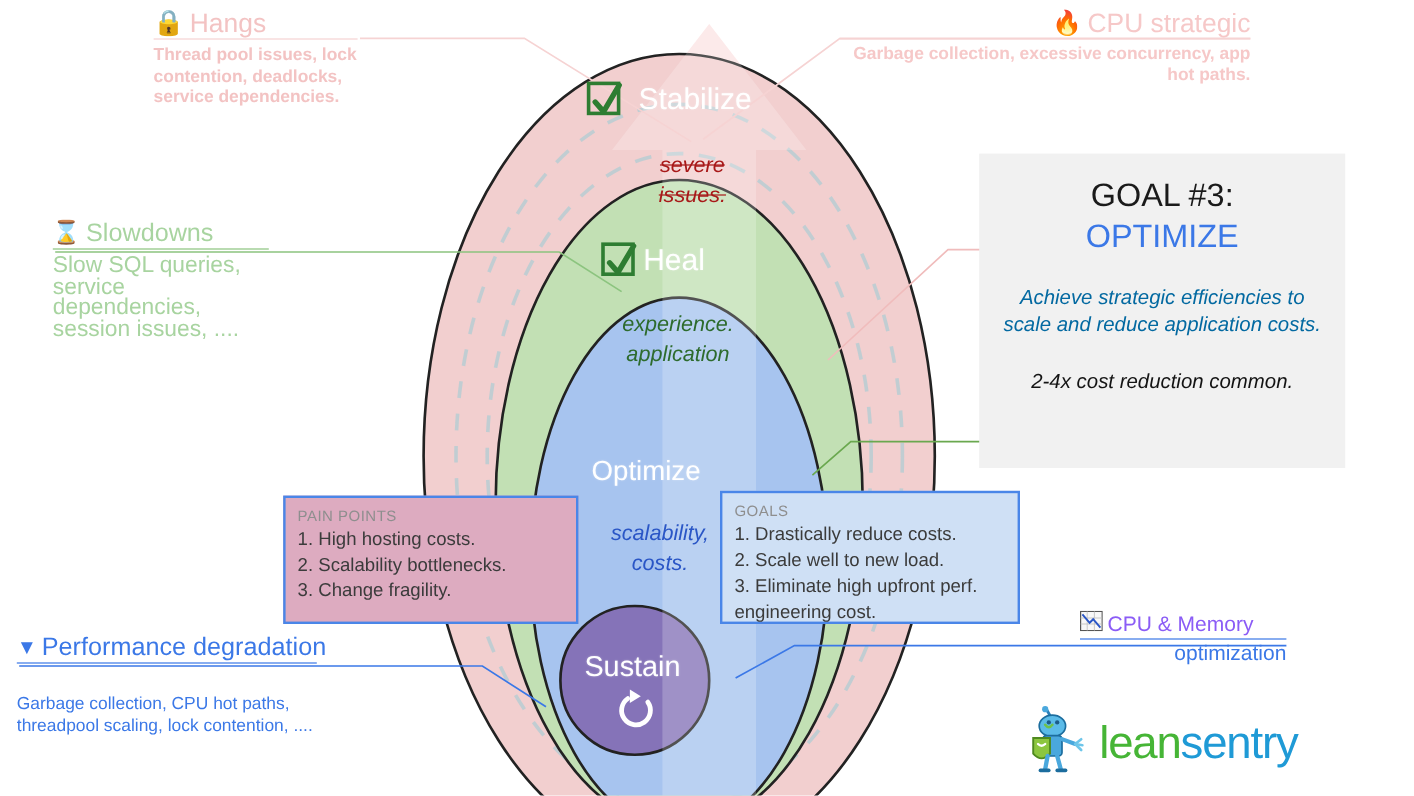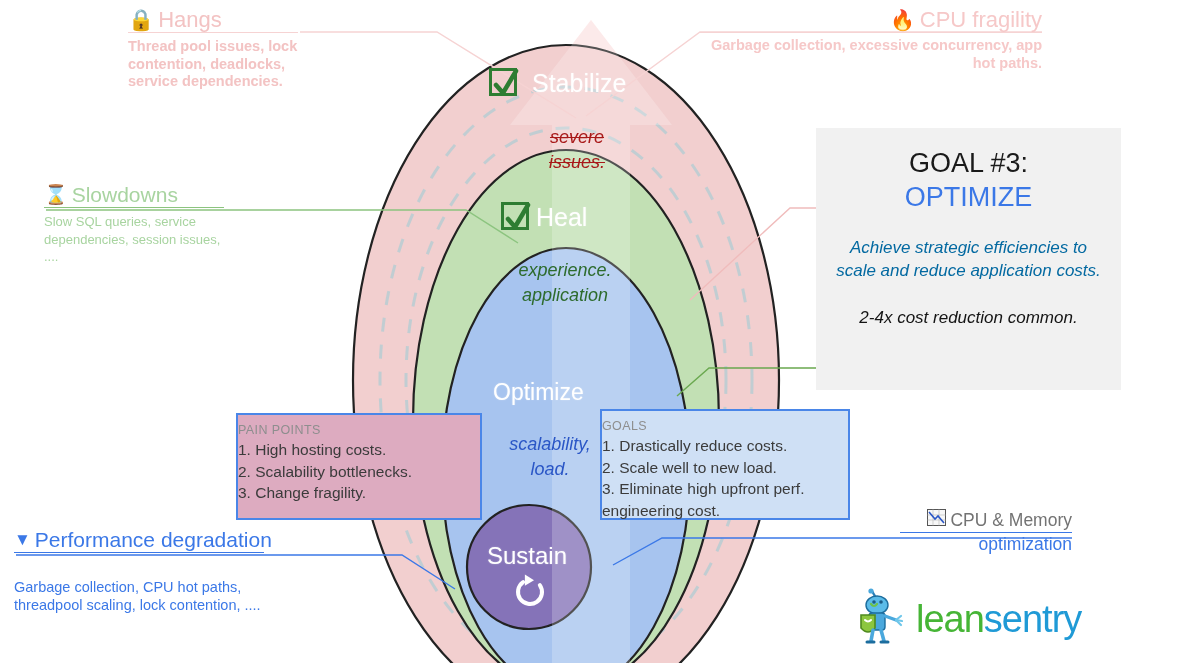--- a/index.html
+++ b/index.html
@@ -23,32 +23,32 @@
   }
   .callout .c-rule{height:1px;width:100%;}
   .callout .c-body{font-size:14.5px;line-height:17.5px;font-weight:bold;}
 
   .c-hangs{left:128px;top:8px;width:170px;}
   .c-hangs .c-head{color:#f3c3c3;font-size:22px;}
   .c-hangs .c-body{color:#f3c3c3;padding-top:5px;}
 
   .c-slow{left:44px;top:183px;width:180px;}
   .c-slow .c-head{color:#a8d4a0;font-size:21px;}
-  .c-slow .c-body{color:#a8d4a0;padding-top:5px;font-weight:normal;font-size:13px;}
+  .c-slow .c-body{color:#a8d4a0;padding-top:5px;font-weight:normal;font-size:19px;}
 
   .c-perf{left:14px;top:528px;width:250px;}
   .c-perf .c-head{color:#3b78e7;font-size:21px;}
   .c-perf .c-body{color:#3b78e7;padding-top:3px;font-weight:normal;font-size:14.5px;margin-top:23px;}
 
   .c-cpu{left:700px;top:8px;width:342px;text-align:right;}
   .c-cpu .c-head{color:#f6c8c8;font-size:22px;justify-content:flex-end;}
   .c-cpu .c-body{color:#f6c8c8;padding-top:4px;font-weight:bold;font-size:14.5px;text-align:right;}
 
   .c-mem{left:900px;top:508px;width:172px;text-align:right;}
-  .c-mem .c-head{color:#737373;font-size:17.5px;justify-content:flex-end;}
+  .c-mem .c-head{color:#8b5cf6;font-size:17.5px;}
   .c-mem .c-sub{color:#3b78e7;font-size:17.5px;text-align:right;line-height:22px;}
 
   
   #goal-panel{
     position:absolute;left:816px;top:128px;width:305px;height:262px;
     background:#f1f1f1;
     display:flex;flex-direction:column;align-items:center;
     box-sizing:border-box;padding:18px 14px 0 14px;
   }
   #goal-panel .g-title{font-size:27px;color:#1a1a1a;line-height:34px;}
@@ -56,21 +56,21 @@
   #goal-panel .g-desc{
     font-size:17px;font-style:italic;color:#0369a1;text-align:center;line-height:23px;
   }
   #goal-panel .g-note{
     font-size:17px;font-style:italic;color:#141414;text-align:center;margin-top:26px;
   }
 
   
   .databox{
     position:absolute;border:2px solid #4a86e8;box-sizing:border-box;
-    padding:7px 10px 8px 0;
+    padding:7px 10px 8px 10px;
   }
   .databox .db-title{font-size:12.5px;color:#8e8e8e;letter-spacing:.4px;line-height:17px;}
   .databox .db-line{font-size:15.5px;color:#3b3b3b;line-height:21.5px;}
 
   #pain-box{left:236px;top:413px;width:246px;height:107px;background:#ddabc0;}
   #goals-box{left:600px;top:409px;width:250px;height:111px;background:#cfe0f5;}
 
   
   .ring-label{
     position:absolute;color:#ffffff;font-weight:normal;
@@ -171,21 +171,21 @@
       <span style="font-size:17px;color:#3b78e7;">▼</span>
       <span>Performance degradation</span>
     </div>
     <div class="c-rule" style="background:#3b78e7;"></div>
     <div class="c-body">Garbage collection, CPU hot paths, threadpool scaling, lock contention, ....</div>
   </div>
 
   <div class="callout c-cpu">
     <div class="c-head">
       <span style="font-size:20px;">🔥</span>
-      <span>CPU fragility</span>
+      <span>CPU strategic</span>
     </div>
     <div class="c-rule" style="background:#f6d3d3;"></div>
     <div class="c-body">Garbage collection, excessive concurrency, app hot paths.</div>
   </div>
 
   <div class="callout c-mem">
     <div class="c-head">
       <span style="display:inline-block;">
         <svg width="19" height="17" viewBox="0 0 19 17">
           <rect x="0.5" y="0.5" width="18" height="16" fill="#f7f7f7" stroke="#555" stroke-width="1"></rect>
@@ -244,21 +244,21 @@
   <div class="ring-label" id="lbl-heal">Heal</div>
 
   <div class="ring-sub" id="sub-app">
     <div>experience.</div>
     <div>application</div>
   </div>
 
   <div class="ring-label" id="lbl-optimize">Optimize</div>
   <div class="ring-sub" id="sub-scal">
     <div>scalability,</div>
-    <div>load.</div>
+    <div>costs.</div>
   </div>
 
   <div class="ring-label" id="lbl-sustain">Sustain</div>
   <div id="sustain-cycle">
     <svg width="42" height="42" viewBox="0 0 42 42">
       <path d="M21 9 A12 12 0 1 0 33 21" fill="none" stroke="#ffffff" stroke-width="4" stroke-linecap="round" transform="rotate(-35 21 21)"></path>
       <polygon points="19,3 27,10 17,14" fill="#ffffff" transform="rotate(-10 21 21)"></polygon>
     </svg>
   </div>
 

